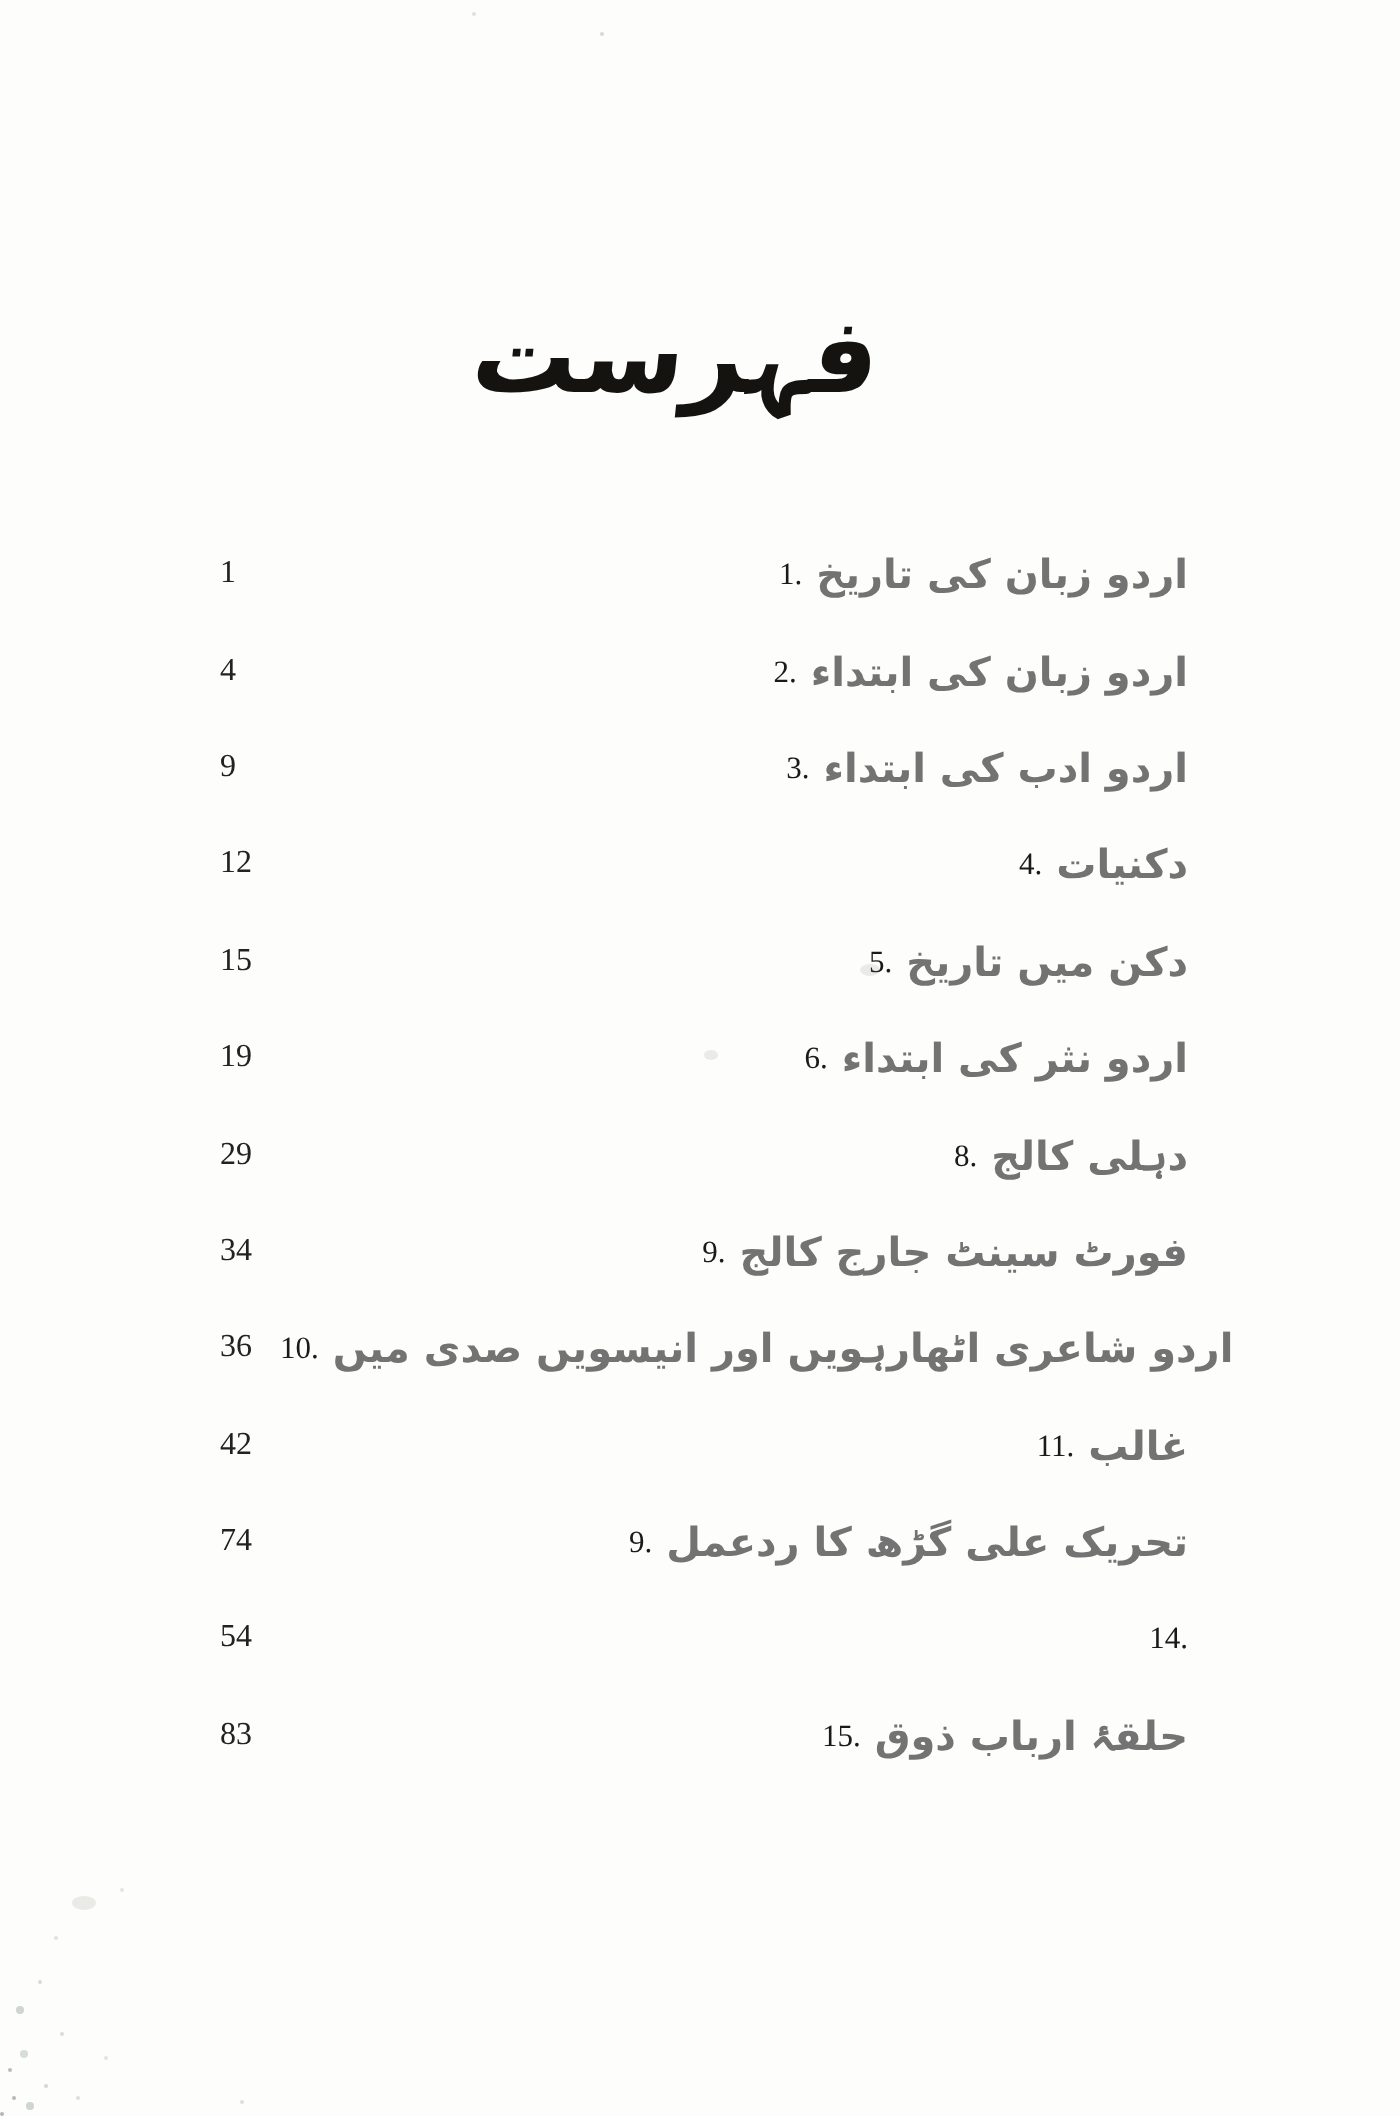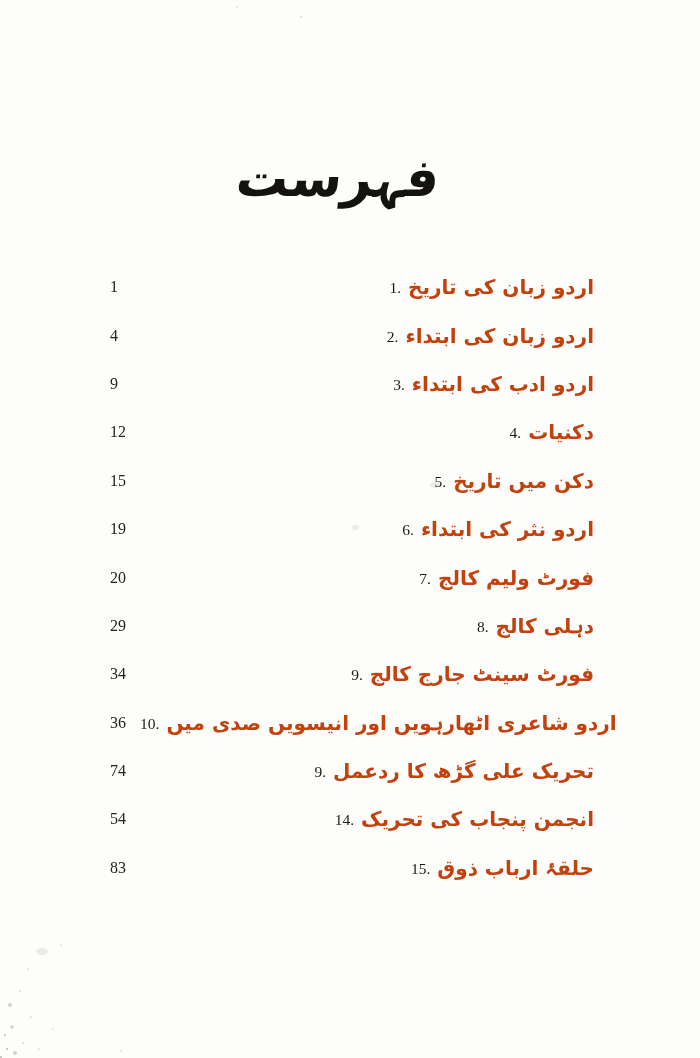--- a/index.html
+++ b/index.html
@@ -62,21 +62,21 @@
     font-family: "Liberation Serif", serif;
     font-size: 15.5px;
     color: #1c1a18;
     padding-top: 2px;
   }
   .entry-label {
     direction: rtl;
     unicode-bidi: isolate;
     font-size: 20px;
     font-weight: 600;
-    color: #c2410c;
+    color: #737373;
     white-space: nowrap;
     text-align: right;
   }
   
   .speckle {
     position: absolute;
     left: 0;
     bottom: 0;
     width: 2px;
     height: 2px;
@@ -153,27 +153,20 @@
         </span>
       </div>
       <div class="toc-row">
         <span class="page-num">19</span>
         <span class="entry">
           <span class="entry-num">6.</span>
           <span class="entry-label">اردو نثر کی ابتداء</span>
         </span>
       </div>
       <div class="toc-row">
-        <span class="page-num">20</span>
-        <span class="entry">
-          <span class="entry-num">7.</span>
-          <span class="entry-label">فورٹ ولیم کالج</span>
-        </span>
-      </div>
-      <div class="toc-row">
         <span class="page-num">29</span>
         <span class="entry">
           <span class="entry-num">8.</span>
           <span class="entry-label">دہلی کالج</span>
         </span>
       </div>
       <div class="toc-row">
         <span class="page-num">34</span>
         <span class="entry">
           <span class="entry-num">9.</span>
@@ -181,31 +174,37 @@
         </span>
       </div>
       <div class="toc-row">
         <span class="page-num">36</span>
         <span class="entry">
           <span class="entry-num">10.</span>
           <span class="entry-label">اردو شاعری اٹھارہویں اور انیسویں صدی میں</span>
         </span>
       </div>
       <div class="toc-row">
+        <span class="page-num">42</span>
+        <span class="entry">
+          <span class="entry-num">11.</span>
+          <span class="entry-label">غالب</span>
+        </span>
+      </div>
+      <div class="toc-row">
         <span class="page-num">74</span>
         <span class="entry">
           <span class="entry-num">9.</span>
           <span class="entry-label">تحریک علی گڑھ کا ردعمل</span>
         </span>
       </div>
       <div class="toc-row">
         <span class="page-num">54</span>
         <span class="entry">
           <span class="entry-num">14.</span>
-          <span class="entry-label">انجمن پنجاب کی تحریک</span>
         </span>
       </div>
       <div class="toc-row">
         <span class="page-num">83</span>
         <span class="entry">
           <span class="entry-num">15.</span>
           <span class="entry-label">حلقۂ ارباب ذوق</span>
         </span>
       </div>
     </div>

